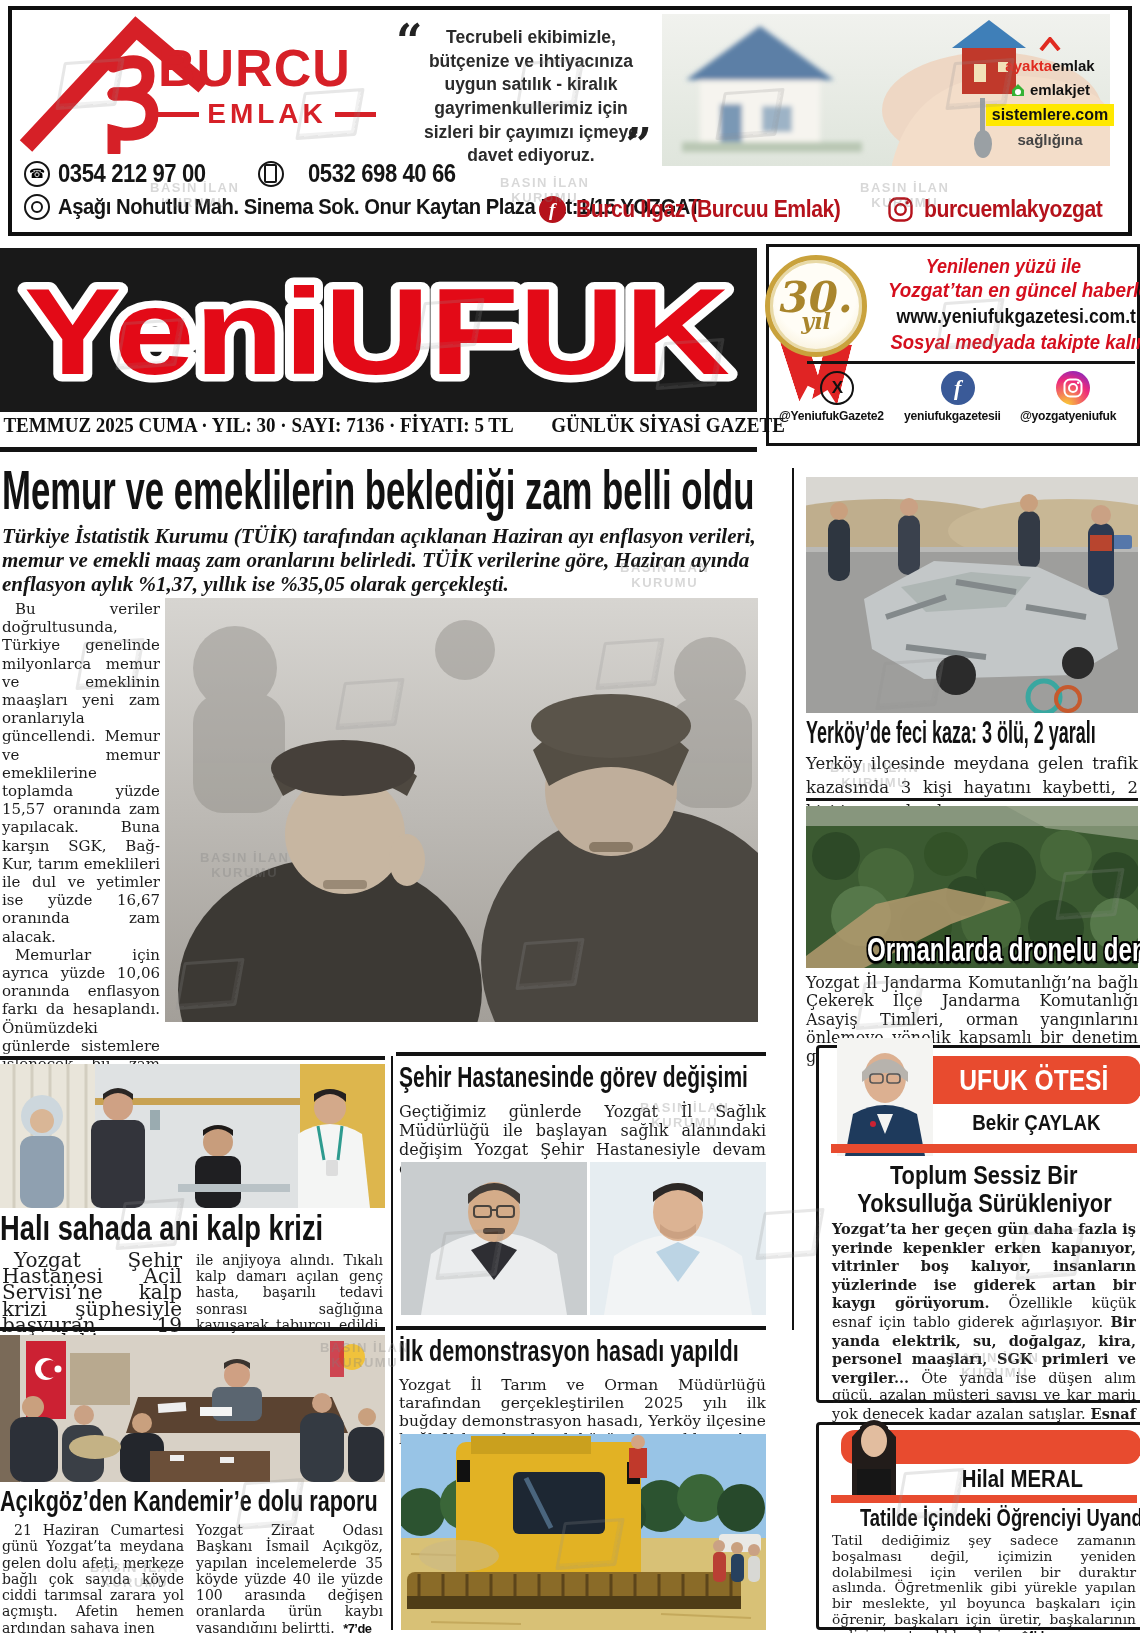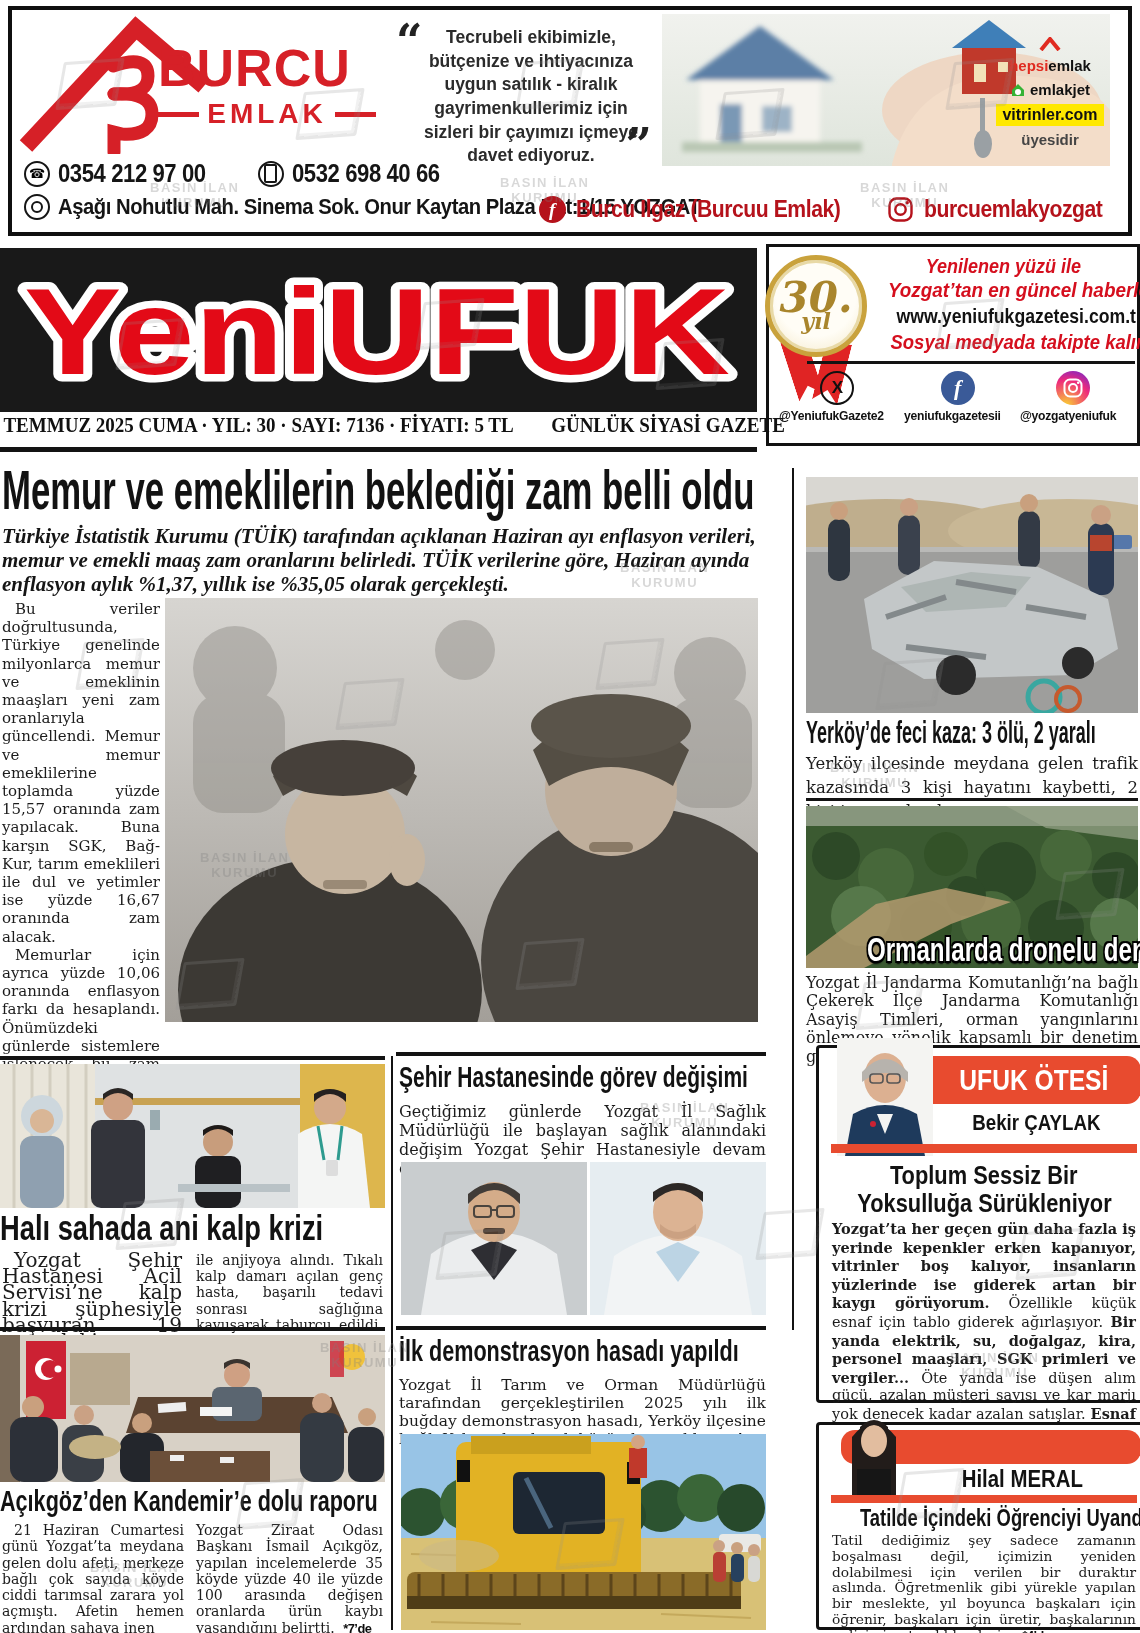--- a/index.html
+++ b/index.html
@@ -100,39 +100,39 @@
       <rect x="336" y="48" width="10" height="10" fill="#f2e2b8"></rect>
       <rect x="318" y="84" width="5" height="40" fill="#9aa0a4"></rect>
       <ellipse cx="321" cy="130" rx="9" ry="14" fill="#9aa0a4"></ellipse>
     </svg>
 
     <div class="abs" style="right:14px;top:26px;width:128px;display:flex;flex-direction:column;align-items:center;gap:4px;">
       <div class="member">
         <svg width="22" height="14" viewBox="0 0 22 14">
             <polyline points="2,13 11,2 20,13" fill="none" stroke="#e02b20" stroke-width="4"></polyline>
           </svg><br>
-        <span style="color:#e02b20;">hepsi</span><span>emlak</span>
+        <span style="color:#e02b20;">ayakta</span><span>emlak</span>
       </div>
       <div class="member" style="display:flex;align-items:center;gap:4px;">
         <svg width="16" height="16" viewBox="0 0 16 16">
             <path d="M2 8 L8 2 L14 8 L14 14 L2 14 Z" fill="#35b234"></path>
             <circle cx="8" cy="10" r="3" fill="#fff"></circle>
           </svg>
         <span>emlakjet</span>
       </div>
-      <div class="member" style="background:#ffe800;padding:1px 6px;font-size:16px;">vitrinler.com</div>
-      <div class="member" style="color:#444;">üyesidir</div>
+      <div class="member" style="background:#ffe800;padding:1px 6px;font-size:16px;">sistemlere.com</div>
+      <div class="member" style="color:#444;">sağlığına</div>
     </div>
 
     <div class="abs" style="left:12px;top:148px;display:flex;align-items:center;gap:26px;">
       <div style="display:flex;align-items:center;gap:8px;">
         <span class="icirc" style="font-size:13px;">☎</span>
         <span class="contact sx" style="font-size:26px;transform:scaleX(.85);">0354 212 97 00</span>
       </div>
-      <div style="display:flex;align-items:center;gap:8px;">
+      <div style="display:flex;align-items:center;gap:24px;">
         <span class="icirc">
             <span style="width:9px;height:15px;border:2px solid #151515;border-radius:2px;display:block;"></span>
           </span>
         <span class="contact sx" style="font-size:26px;transform:scaleX(.85);">0532 698 40 66</span>
       </div>
     </div>
 
     <div class="abs" style="left:12px;top:184px;display:flex;align-items:center;gap:8px;">
       <span class="icirc">
           <span style="width:8px;height:8px;border:2.5px solid #151515;border-radius:50%;display:block;"></span>

